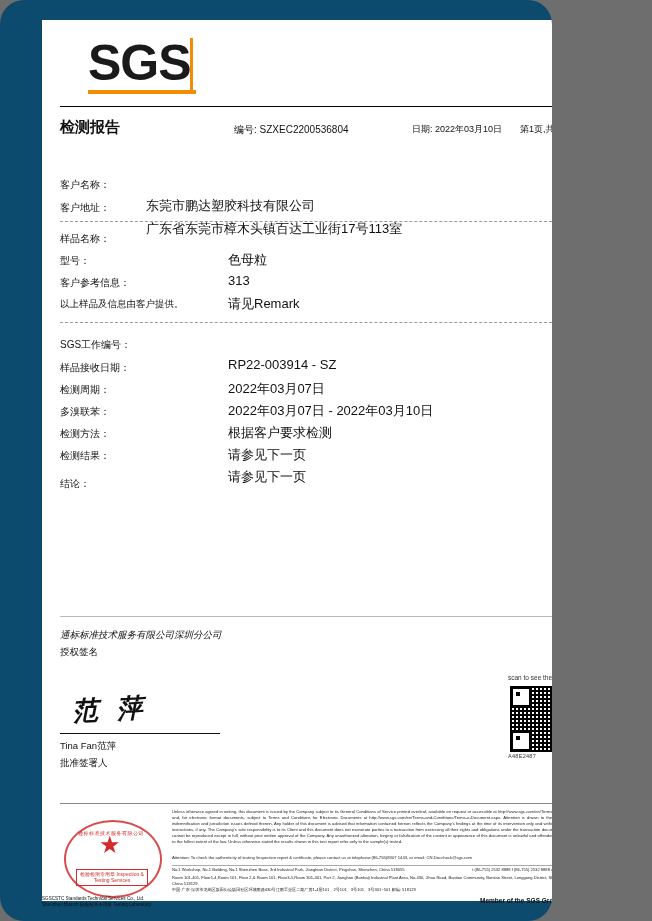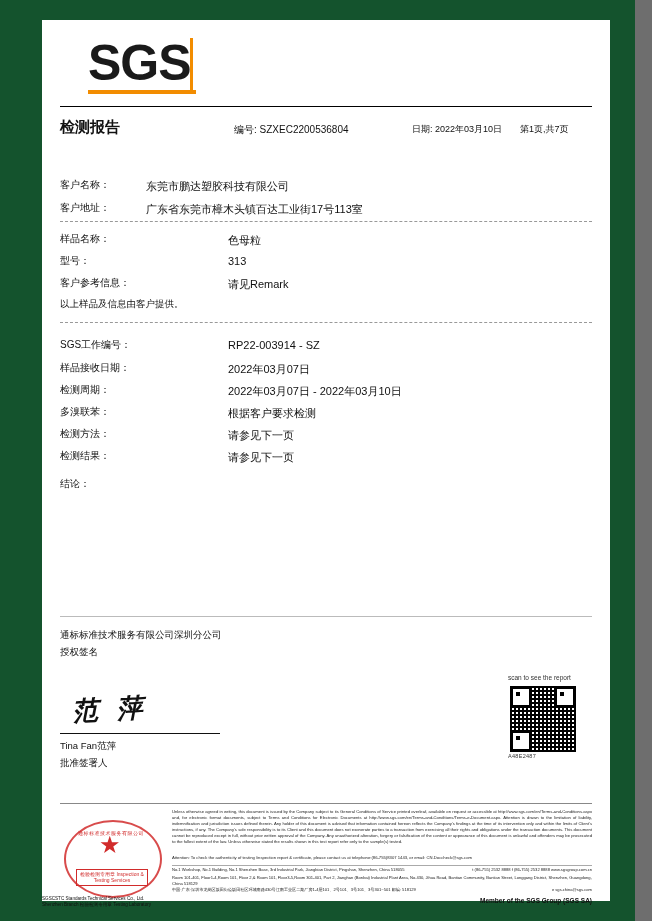--- a/index.html
+++ b/index.html
@@ -5,25 +5,26 @@
   html, body {
     margin: 0;
     padding: 0;
     background: #6e6e6e;
   }
   body {
     font-family: "Liberation Sans", sans-serif;
   }
   .page {
     position: relative;
-    width: 635px;
+    width: 552px;
     height: 921px;
-    background: #14532d;
+    background: #0c4a6e;
     overflow: hidden;
     box-sizing: border-box;
+    border-radius: 24px;
   }
   .sheet {
     position: absolute;
     left: 42px;
     top: 20px;
     width: 568px;
     height: 881px;
     background: #fff;
   }
   
@@ -109,22 +110,23 @@
   
   .field-label {
     position: absolute;
     left: 18px;
     font-size: 10px;
     color: #111;
   }
   .field-value {
     position: absolute;
     left: 104px;
-    font-size: 11px;
-    color: #111;
+    font-size: 13px;
+    color: #111;
+    margin-top: 18px;
   }
   .field-value.v2 {
     left: 186px;
   }
   .note-line {
     position: absolute;
     left: 18px;
     font-size: 9.5px;
     color: #111;
   }
@@ -138,20 +140,21 @@
     color: #111;
     text-align: justify;
   }
   
   .sig-company {
     position: absolute;
     left: 18px;
     top: 609px;
     font-size: 9.5px;
     color: #111;
+    font-style: italic;
   }
   .sig-auth {
     position: absolute;
     left: 18px;
     top: 626px;
     font-size: 9.5px;
     color: #111;
   }
   .sig-script {
     position: absolute;

